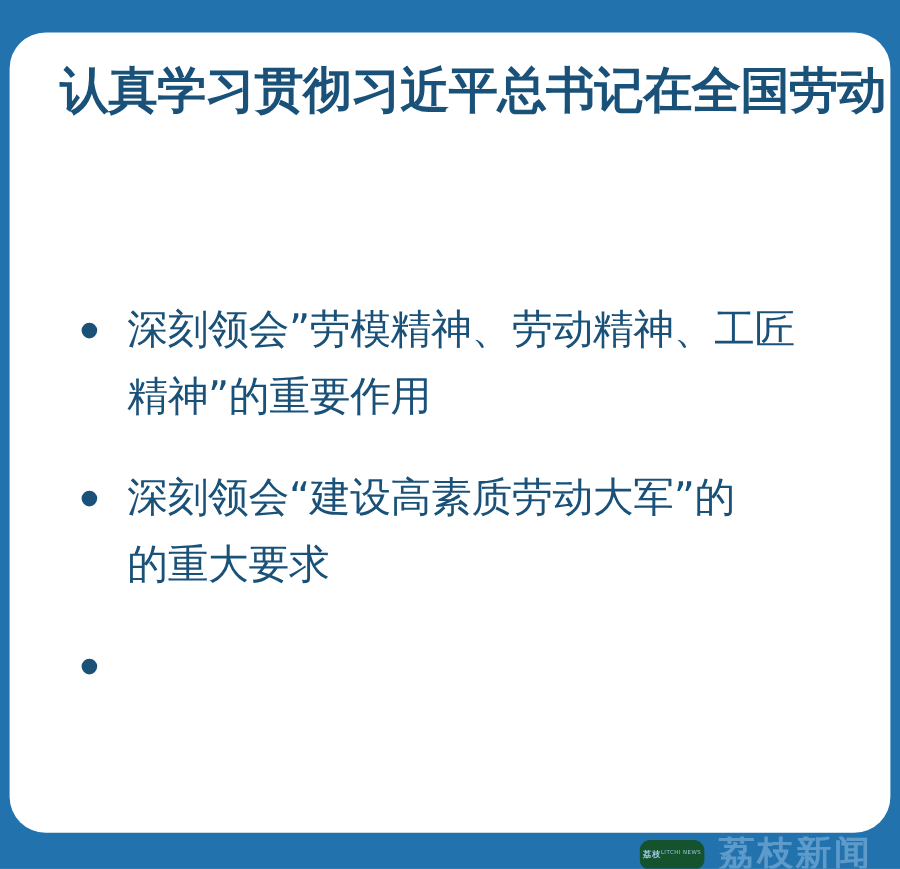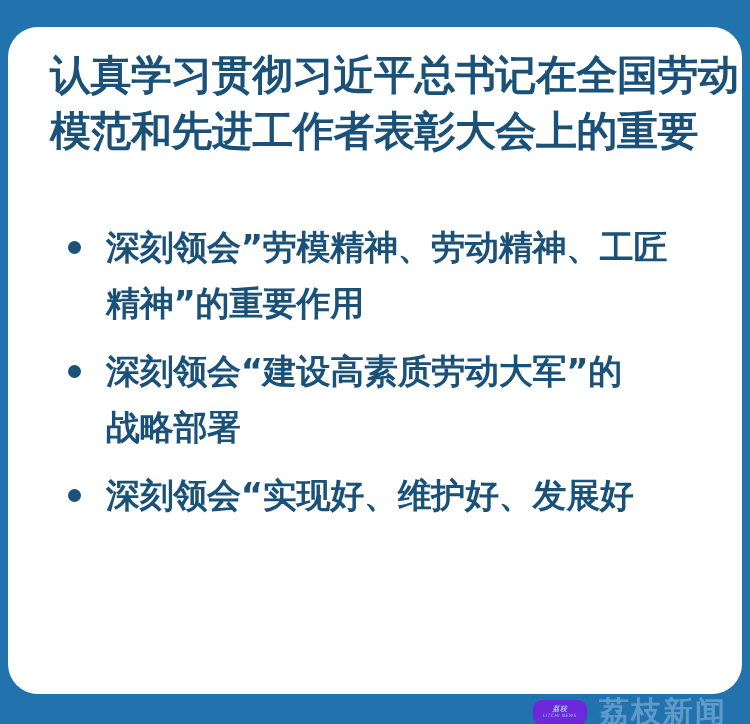--- a/index.html
+++ b/index.html
@@ -64,22 +64,23 @@
     width: 680px;
   }
 
   .bullet-item {
     position: relative;
     padding-left: 56px;
     margin-bottom: 12px;
     color: #1a5179;
     font-size: 34px;
     line-height: 56px;
-    font-weight: bold;
+    font-weight: normal;
     letter-spacing: -0.3px;
+    margin-top: 28px;
   }
 
   .bullet-dot {
     position: absolute;
     left: 18px;
     top: 22px;
     width: 13px;
     height: 13px;
     border-radius: 50%;
     background: #1a5179;
@@ -99,28 +100,27 @@
     display: flex;
     align-items: center;
     gap: 12px;
     overflow: hidden;
   }
 
   #wm-logo {
     width: 54px;
     height: 25px;
     border-radius: 9px;
-    background: #6d28d9;
+    background: #14532d;
     display: flex;
-    flex-direction: column;
+    flex-direction: row;
     align-items: center;
     justify-content: center;
     line-height: 1;
     flex: 0 0 auto;
-    font-style: italic;
   }
 
   #wm-logo .wm-cn {
     font-size: 7px;
     color: #9fc4de;
     letter-spacing: 0.5px;
     font-weight: bold;
   }
 
   #wm-logo .wm-en {
@@ -141,41 +141,39 @@
 </style>
 </head>
 <body>
 
 <div id="poster">
 
   <div id="card">
 
     <div id="title">
       <span class="tline">认真学习贯彻习近平总书记在全国劳动</span>
-      <span class="tline">模范和先进工作者表彰大会上的重要</span>
     </div>
 
     <div id="bullets">
 
       <div class="bullet-item">
         <span class="bullet-dot"></span>
         <span class="bullet-line">深刻领会”劳模精神、劳动精神、工匠</span>
         <span class="bullet-line">精神”的重要作用</span>
       </div>
 
 
       <div class="bullet-item">
         <span class="bullet-dot"></span>
         <span class="bullet-line">深刻领会“建设高素质劳动大军”的</span>
-        <span class="bullet-line">战略部署</span>
+        <span class="bullet-line">的重大要求</span>
       </div>
 
       <div class="bullet-item">
         <span class="bullet-dot"></span>
-        <span class="bullet-line">深刻领会“实现好、维护好、发展好</span>
       </div>
 
     </div>
 
   </div>
 
   <div id="watermark">
     <div id="wm-logo">
       <span class="wm-cn">荔枝</span>
       <span class="wm-en">LITCHI NEWS</span>

